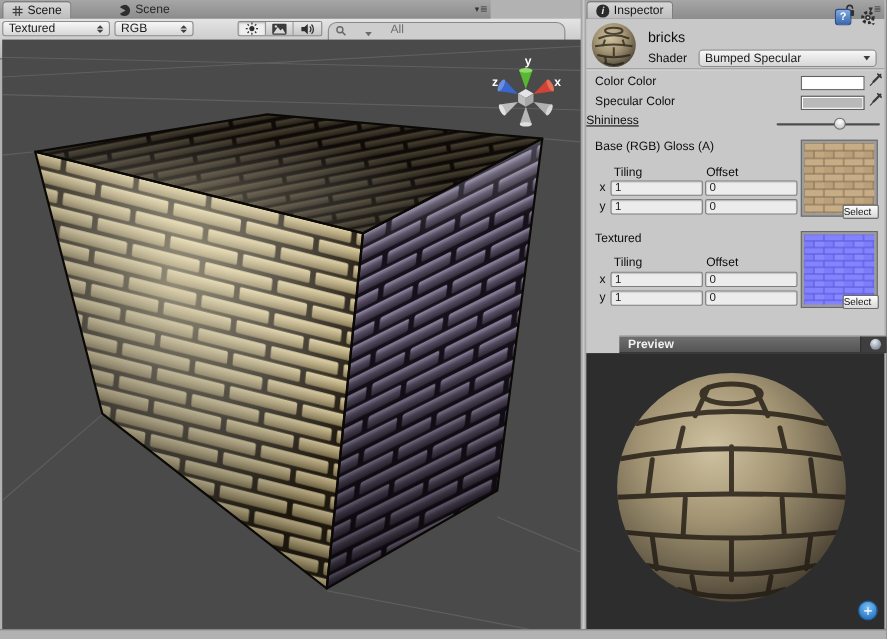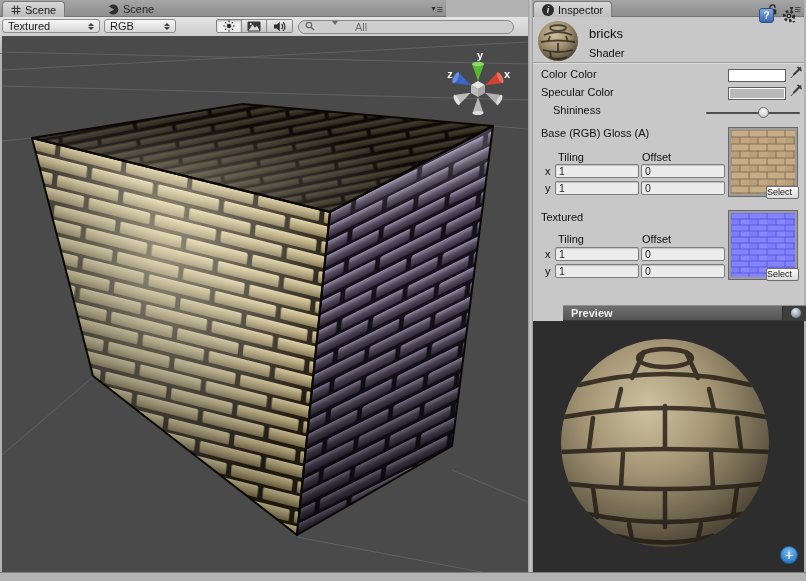--- a/index.html
+++ b/index.html
@@ -24,22 +24,22 @@
   .dd .grow { flex:1; }
   .updown { display:flex; flex-direction:column; gap:1px; }
   .updown i { display:block; width:0; height:0; border-left:3px solid transparent; border-right:3px solid transparent; }
   .updown .u { border-bottom:3.5px solid #3c3c3c; }
   .updown .d { border-top:3.5px solid #3c3c3c; }
   .tglgrp { display:flex; border:1px solid #858585; border-radius:2px; overflow:hidden; }
   .tgl { width:25px; display:flex; align-items:center; justify-content:center;
     background:linear-gradient(#e9e9e9,#c6c6c6); border-right:1px solid #8a8a8a; }
   .tgl:last-child { border-right:none; }
   .tgl.on { background:#efefef; box-shadow:inset 0 1px 2px rgba(0,0,0,.28); }
-  .search { background:#cecece; border:1px solid #888; border-radius:8px; display:flex; align-items:flex-start;
-    padding:0 6px; gap:17px; }
+  .search { background:#cecece; border:1px solid #888; border-radius:8px; display:flex; align-items:flex-end;
+    padding:12px 6px; gap:17px; }
   .search input { flex:1; border:none; outline:none; background:transparent; font-size:11px; color:#333; min-width:0; }
   .search input::placeholder { color:#6e6e6e; }
   .mini-caret { width:0; height:0; border-left:3px solid transparent; border-right:3px solid transparent; border-top:4px solid #6a6a6a; }
 
   
   .ins { background:#c8c8c8; }
   .ins-label { position:absolute; font-size:11px; color:#0e0e0e; white-space:nowrap; }
   .swatch { position:absolute; border:1px solid #5f5f5f; box-shadow:inset 0 0 0 1px #fdfdfd; }
   .field { position:absolute; height:14px; font-size:10.5px; padding:0 0 0 3px; color:#1d1d1d;
     background:#ececec; border:1px solid #7d7d7d; border-radius:2px; box-shadow:inset 0 1px 1px rgba(0,0,0,.18); }
@@ -321,20 +321,25 @@
         <path d="M6,30 Q21,34 36,30"></path>
         <path d="M12,37 Q21,41 30,37"></path>
         <line x1="13" y1="16" x2="11" y2="22"></line>
           <line x1="29" y1="16" x2="31" y2="22"></line>
         <line x1="21" y1="23" x2="21" y2="31"></line>
           <line x1="13" y1="31" x2="14" y2="37"></line>
       </g>
     </svg>
     <div class="abs" style="left:56px;top:9px;font-size:13px;color:#0d0d0d;">bricks</div>
     <div class="abs ins-label" style="left:56px;top:30px;">Shader</div>
+    <div class="abs dd" style="left:102px;top:28px;width:162px;height:16px;border-radius:4px;">
+      <span>Bumped Specular</span>
+      <span class="grow"></span>
+      <span class="mini-caret" style="border-top-color:#3c3c3c;"></span>
+    </div>
     <div class="abs help-badge" style="left:226px;top:-9px;">?</div>
     <svg class="abs" style="left:249px;top:-8px;" width="14" height="14" viewBox="0 0 13 13">
       <circle cx="6.5" cy="6.5" r="4.4" fill="none" stroke="#2e2e2e" stroke-width="2.6" stroke-dasharray="2.4 1.9"></circle>
       <circle cx="6.5" cy="6.5" r="2.3" fill="#2e2e2e"></circle>
         <circle cx="6.5" cy="6.5" r="1" fill="#c8c8c8"></circle>
       <polygon points="9.5,11.2 12.5,11.2 11,13" fill="#2e2e2e"></polygon>
     </svg>
   </div>
 
   <div class="divline" style="left:0;top:62px;width:271px;"></div>
@@ -352,21 +357,21 @@
   <div class="ins-label" style="left:8px;top:86px;">Specular Color</div>
   <div class="swatch" style="left:195px;top:87px;width:58px;height:13px;background:#b9b9b9;"></div>
   <svg class="abs" style="left:257px;top:84px;" width="12" height="13" viewBox="0 0 12 13">
     <g stroke="#3a3a3a" stroke-linecap="round">
         <line x1="10.4" y1="2" x2="4.2" y2="8.2" stroke-width="2"></line>
         <line x1="8" y1="1.4" x2="11" y2="4.4" stroke-width="1.6"></line>
         <path d="M4.2,8.2 L2.2,10.6 1.2,11.6" stroke-width="1" fill="none"></path>
       </g>
   </svg>
 
-  <div class="ins-label" style="left:20px;top:104px;">Shininess</div>
+  <div class="ins-label" style="left:0;top:104px;text-decoration:underline;">Shininess</div>
   <div class="slider-track" style="left:173px;top:107px;width:94px;height:12px;">
     <div class="slider-line"></div>
     <div class="slider-knob" style="left: calc(61% - 5.5px);"></div>
   </div>
 
   <div class="ins-label" style="left:8px;top:127px;">Base (RGB) Gloss (A)</div>
   <div class="ins-label" style="left:25px;top:151px;">Tiling</div>
   <div class="ins-label" style="left:109px;top:151px;">Offset</div>
   <div class="ins-label" style="left:12px;top:165px;">x</div>
   <input class="field" style="left: 22px; top: 164px; width: 84px;" value="1">

